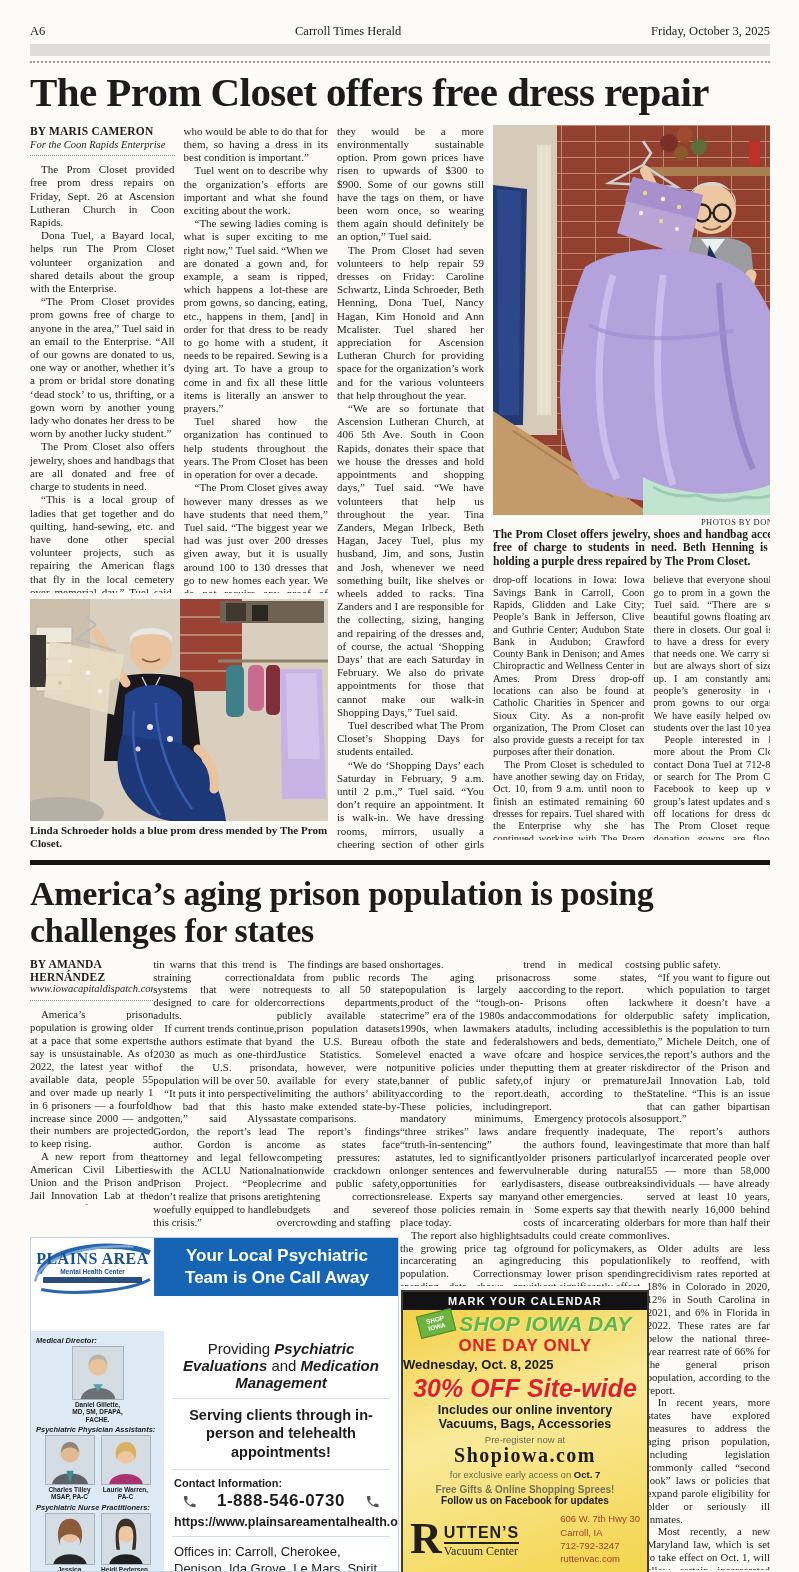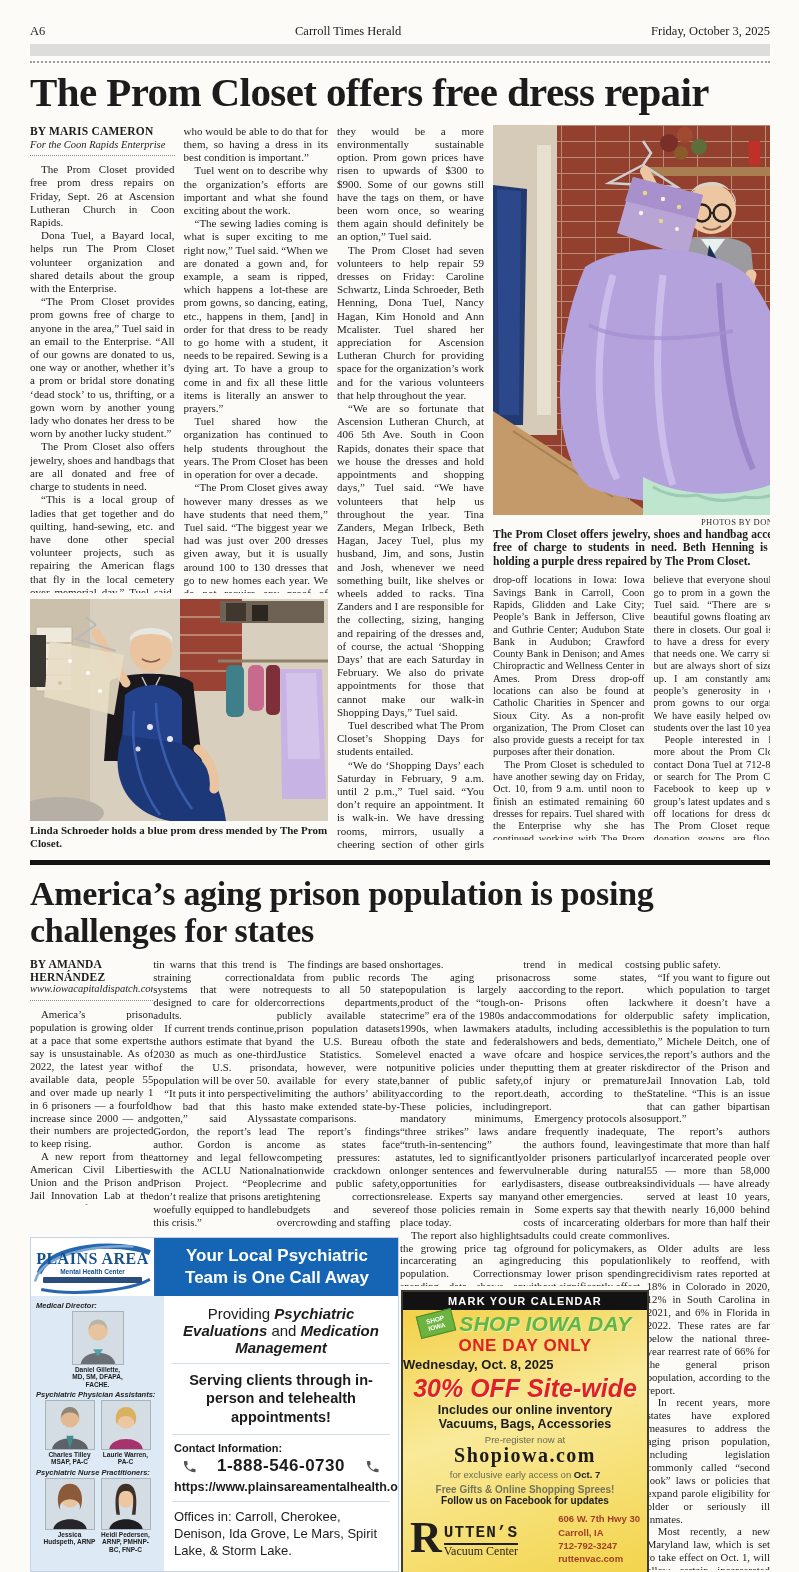--- a/index.html
+++ b/index.html
@@ -56,21 +56,21 @@
           border:1px solid #c7d3e2;background:#fff;}
   .plains-top{display:flex;height:58px;flex:0 0 auto;}
   .plains-logo{width:123px;background:#fff;border-right:2px solid #2566ae;position:relative;
                display:flex;flex-direction:column;justify-content:center;align-items:center;overflow:hidden;}
   .pl-name{font-family:"Liberation Serif",serif;font-weight:bold;color:#17508f;font-size:16px;
            letter-spacing:.5px;z-index:2;}
   .pl-sub{font-size:6.5px;font-weight:bold;color:#17508f;z-index:2;}
   .pl-strip{width:80%;height:6px;background:#2a4d7c;margin-top:2px;z-index:2;border-radius:1px;}
   .plains-banner{flex:1;background:#1665b5;color:#fff;display:flex;flex-direction:column;
                  justify-content:center;align-items:center;font-weight:bold;font-size:17px;line-height:1.3;}
-  .plains-body{flex:1;display:flex;overflow:hidden;}
+  .plains-body{flex:1;display:flex;overflow:hidden;margin-top:35px;}
   .plains-side{width:123px;flex:0 0 auto;background:#dde9f5;padding:3px 5px;overflow:hidden;}
   .side-label{font-style:italic;font-weight:bold;font-size:7.5px;margin:2px 0 1px;color:#222;}
   .hs-row{display:flex;gap:4px;justify-content:center;}
   .headshot{background:#cfd9e0;border:1px solid #a9b3bc;flex:0 0 auto;overflow:hidden;}
   .hs-name{font-size:6.5px;font-weight:bold;text-align:center;line-height:1.15;margin-top:1px;}
   .hs-col{display:flex;flex-direction:column;align-items:center;width:52px;}
   .plains-main{flex:1;display:flex;flex-direction:column;padding:2px 8px;overflow:hidden;}
   .pm-sec{border-bottom:1px solid #d4dee9;padding:7px 2px;text-align:center;}
   .pm-sec:last-child{border-bottom:none;}
   .svc{font-size:15px;}
@@ -100,24 +100,24 @@
   .si-line{font-size:12.5px;font-weight:bold;text-align:center;}
   .si-small{font-size:9.5px;color:#6a6a52;text-align:center;margin-top:3px;}
   .si-site{font-family:"Liberation Serif",serif;font-size:20px;font-weight:bold;text-align:center;
            letter-spacing:1.5px;line-height:1.05;}
   .si-gifts{font-size:10px;color:#74745c;font-weight:bold;text-align:center;margin-top:4px;}
   .si-follow{font-size:10px;font-weight:bold;text-align:center;}
   .si-bottom{display:flex;align-items:center;margin-top:auto;padding:3px 7px 6px;}
   .ruttens{display:flex;align-items:flex-start;color:#201f1c;}
   .ruttens-r{font-family:"Liberation Serif",serif;font-size:44px;font-weight:bold;line-height:.85;}
   .ruttens-right{margin-left:2px;padding-top:4px;}
-  .ruttens-word{font-family:Liberation Mono, monospace;font-size:16px;font-weight:bold;letter-spacing:1px;
+  .ruttens-word{font-family:Liberation Sans, sans-serif;font-size:16px;font-weight:bold;letter-spacing:1px;
                 border-bottom:2px solid #201f1c;padding-bottom:1px;}
   .ruttens-sub{font-family:"Liberation Serif",serif;font-size:12px;margin-top:2px;}
-  .si-address{margin-left:auto;font-size:9.5px;font-weight:bold;color:#a03f28;line-height:1.4;text-align:left;}
+  .si-address{margin-left:auto;font-size:9.5px;font-weight:normal;color:#a03f28;line-height:1.4;text-align:left;}
 </style>
 </head>
 <body>
 
 <div class="page">
   <div class="inner">
 
     <div class="masthead">
       <span>A6</span>
       <span>Carroll Times Herald</span>

